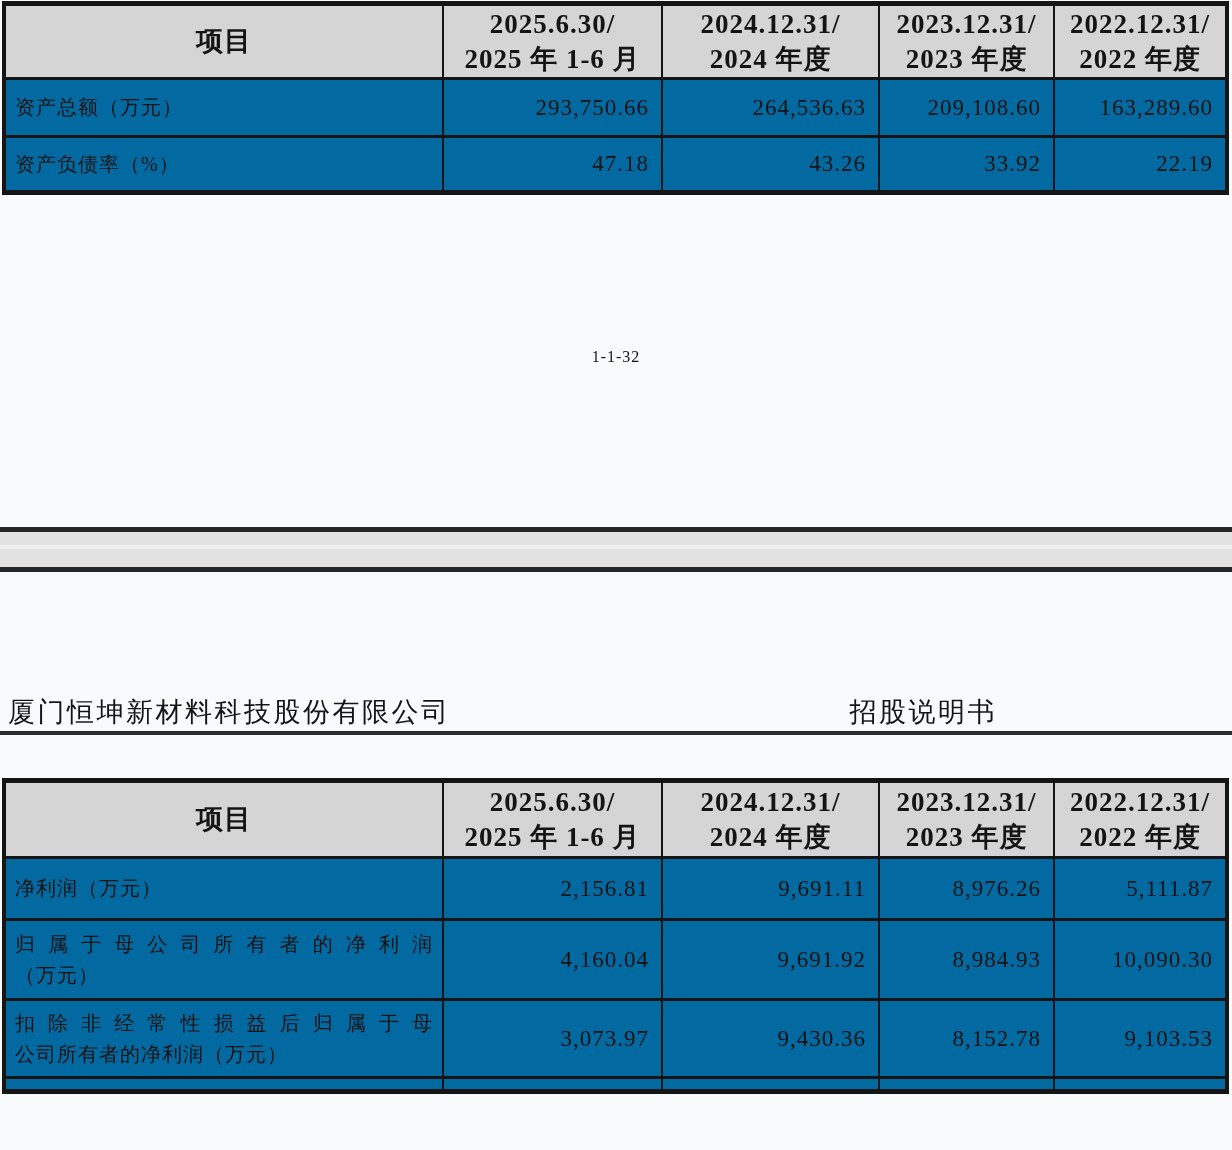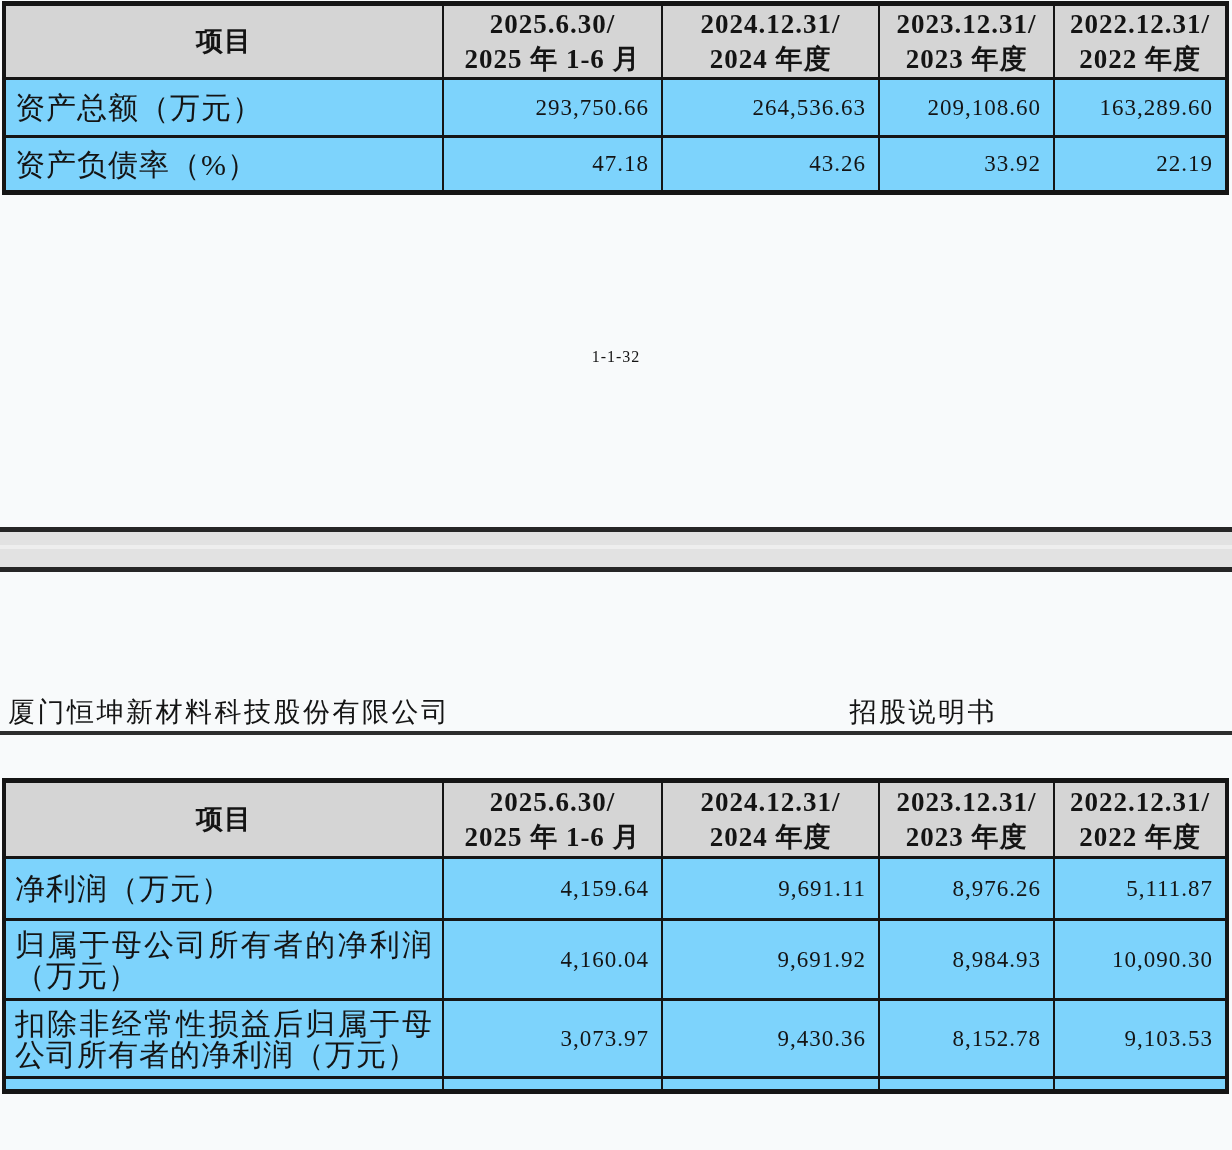--- a/index.html
+++ b/index.html
@@ -5,34 +5,34 @@
   html,body{margin:0;padding:0;}
   body{
     width:1232px;height:1150px;overflow:hidden;position:relative;
     background:#f8fafb;color:#141414;
     font-family:"Liberation Serif","DejaVu Serif",serif;
   }
   
   table.doc-table{
     position:absolute;left:2px;
     border-collapse:collapse;table-layout:fixed;
-    width:1223px;background:#7dd3fc;
+    width:1223px;background:#0369a1;
     border:4px solid #151515;border-top-width:5px;border-bottom-width:5px;
   }
   .doc-table td,.doc-table th{
     border:2px solid #151515;
     border-top-width:3px;border-bottom-width:3px;
     vertical-align:middle;overflow:hidden;
   }
   .doc-table th{
     background:#d5d5d5;font-weight:bold;font-size:27px;
     text-align:center;line-height:35px;letter-spacing:1px;padding:0 2px;
   }
   td.lbl{
-    font-size:30px;letter-spacing:1px;line-height:31px;
+    font-size:20px;letter-spacing:1px;line-height:31px;
     padding:2px 10px 2px 9px;text-align:left;
   }
   td.lbl .ln.just{text-align:justify;text-align-last:justify;letter-spacing:0;}
   td.num{
     font-size:23px;letter-spacing:1px;text-align:right;padding:0 12px 0 2px;
     white-space:nowrap;
   }
   
   .page-number{
     position:absolute;top:348px;left:0;width:1232px;
@@ -146,21 +146,21 @@
     </th>
     <th>
       <div>2022.12.31/</div>
       <div>2022 年度</div>
     </th>
   </tr>
   <tr style="height:62px">
     <td class="lbl">
           <div class="ln">净利润（万元）</div>
         </td>
-    <td class="num">4,159.64</td>
+    <td class="num">2,156.81</td>
     <td class="num">9,691.11</td>
     <td class="num">8,976.26</td>
     <td class="num">5,111.87</td>
   </tr>
   <tr style="height:80px">
     <td class="lbl">
       <div class="ln just">归属于母公司所有者的净利润</div>
       <div class="ln">（万元）</div>
     </td>
     <td class="num">4,160.04</td>

